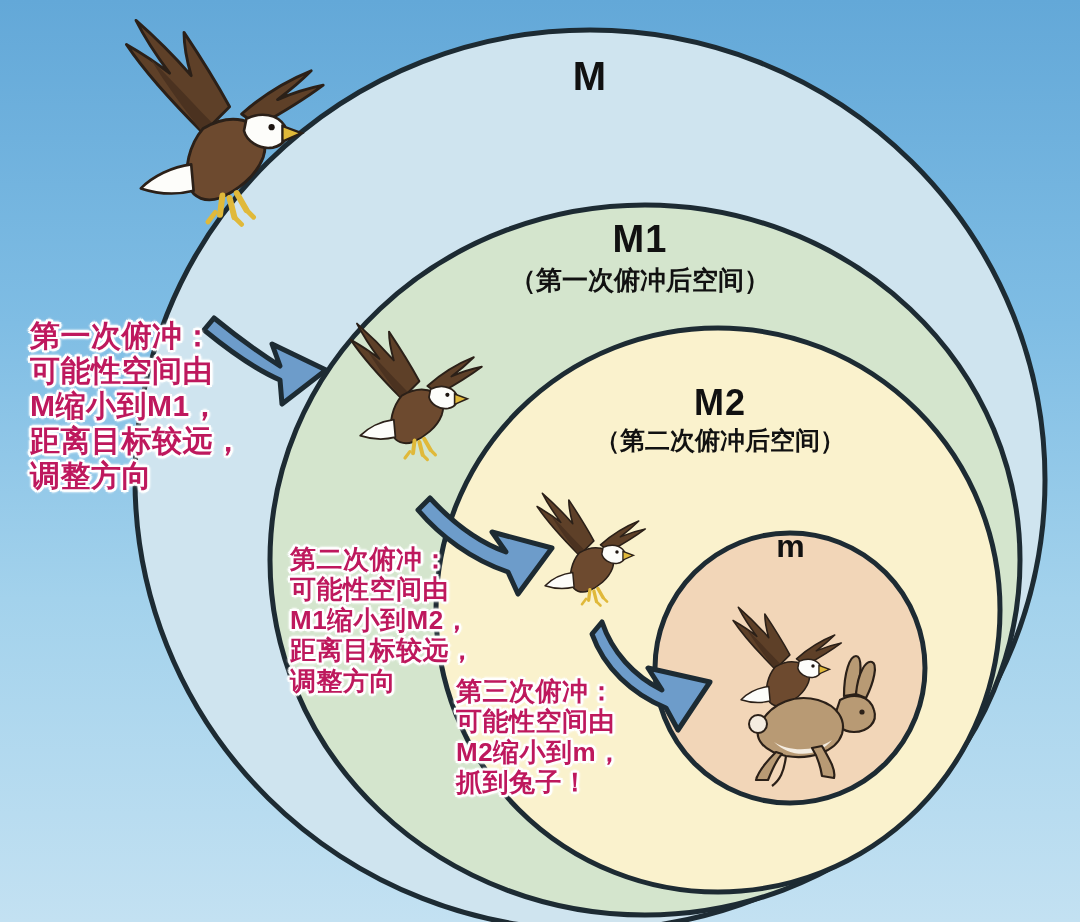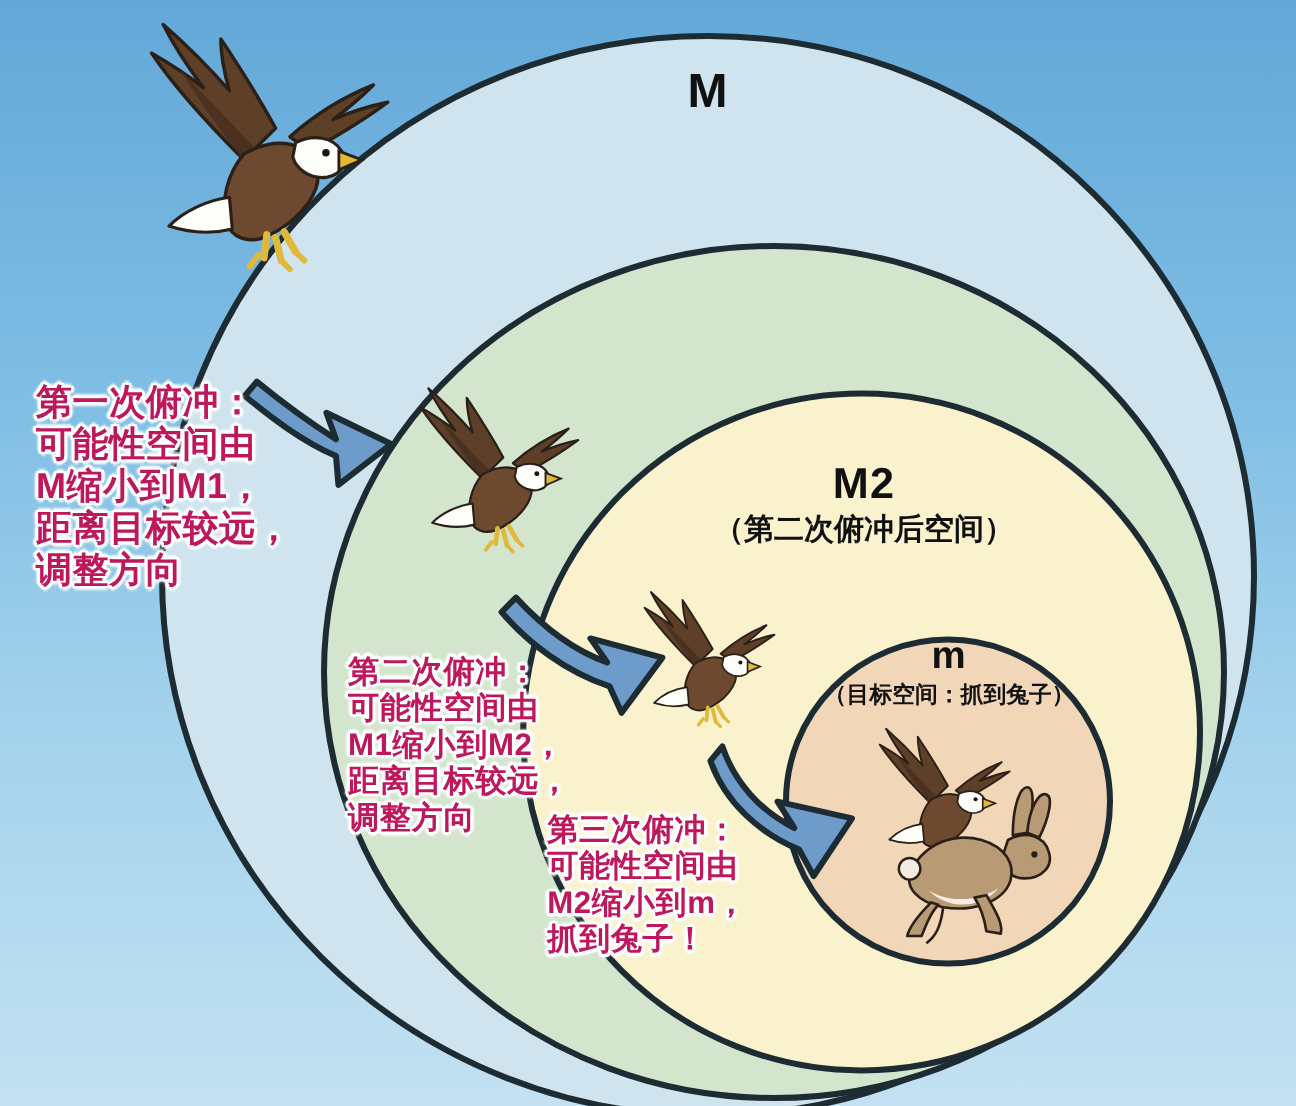--- a/index.html
+++ b/index.html
@@ -44,29 +44,32 @@
       <ellipse cx="718" cy="610" rx="282" ry="282" fill="#faf2cd" stroke="#1d2b33" stroke-width="5"></ellipse>
 
       <circle cx="790" cy="668" rx="135" r="135" fill="#f2d6b8" stroke="#1d2b33" stroke-width="5"></circle>
     </g>
   </svg>
 
   <div class="setlabel" style="left:400px;top:54px;width:380px;">
     <span class="big" style="font-size:40px;">M</span>
   </div>
 
+  <div class="setlabel" style="left:450px;top:218px;width:380px;">
+    <span class="big" style="font-size:38px;">M1</span>
+    <span class="sub" style="font-size:26px;margin-top:2px;">（第一次俯冲后空间）</span>
+  </div>
 
   <div class="setlabel" style="left:540px;top:382px;width:360px;">
     <span class="big" style="font-size:36px;">M2</span>
     <span class="sub" style="font-size:25px;margin-top:0;">（第二次俯冲后空间）</span>
   </div>
 
   <div class="setlabel" style="left:660px;top:528px;width:262px;">
     <span class="big" style="font-size:32px;">m</span>
-    <span class="sub" style="font-size:19px;margin-top:1px;">（目标空间：抓到兔子）</span>
   </div>
 
   <svg class="layer" viewBox="0 0 1080 922">
 
     <g>
       <path d="M 214 318
                C 236 336, 258 352, 280 366
                L 272 344
                L 326 370
                L 282 404

